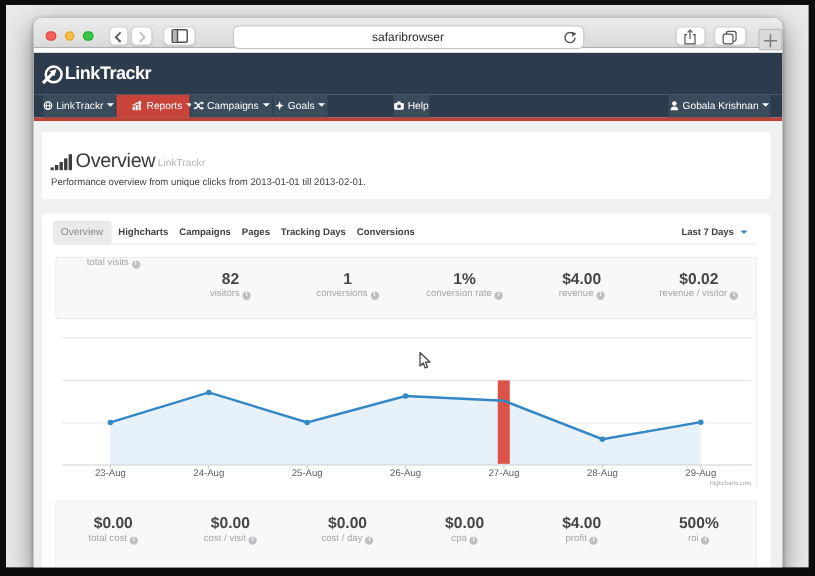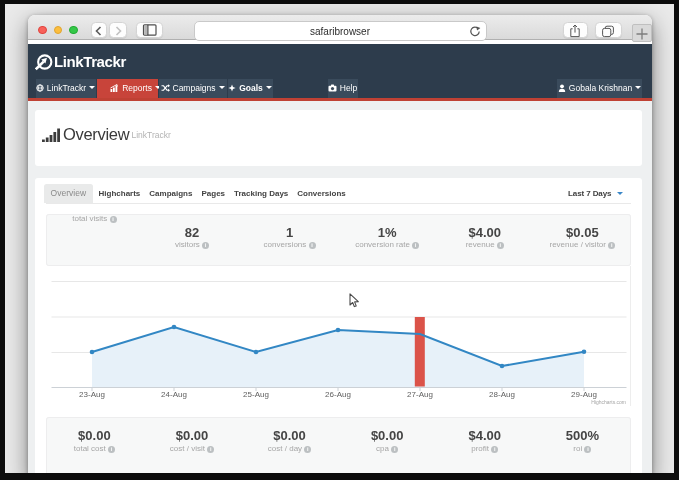--- a/index.html
+++ b/index.html
@@ -155,21 +155,21 @@
             <rect x="3" y="3.5" width="1.8" height="4.5" fill="#fff"></rect>
             <rect x="5.5" y="1.5" width="1.8" height="6.5" fill="#fff"></rect>
             <path d="M0.5 4 L7 0.5 L7.3 2.5" fill="none" stroke="#fff" stroke-width="0.9"></path>
           </svg>Reports<span class="caret"></span></div>
       <div class="nbtn" style="left:131px; width:68px;"><svg class="nico" width="9" height="8" viewBox="0 0 9 8">
             <path d="M0.5 1.8 H2.5 L6 6.2 H8" fill="none" stroke="#fff" stroke-width="1.1"></path>
             <path d="M0.5 6.2 H2.5 L6 1.8 H8" fill="none" stroke="#fff" stroke-width="1.1"></path>
             <path d="M7 0.3 L9 1.8 L7 3.3 Z" fill="#fff"></path>
             <path d="M7 4.7 L9 6.2 L7 7.7 Z" fill="#fff"></path>
           </svg>Campaigns<span class="caret"></span></div>
-      <div class="nbtn" style="left:200px; width:45px;font-weight:bold;"><svg class="nico" width="8" height="8" viewBox="0 0 8 8">
+      <div class="nbtn" style="left:200px; width:45px;"><svg class="nico" width="8" height="8" viewBox="0 0 8 8">
             <path d="M4 0.4 L5 3 L7.6 4 L5 5 L4 7.6 L3 5 L0.4 4 L3 3 Z" fill="#fff"></path>
           </svg>Goals<span class="caret"></span></div>
       <div class="nbtn" style="left:246px; width:50px;margin-top:48px;"><svg class="nico" width="8" height="8" viewBox="0 0 8 8">
             <path d="M5.5 0.6 A2.4 2.4 0 0 0 2.7 3.8 L0.6 5.9 A1 1 0 0 0 2.1 7.4 L4.2 5.3 A2.4 2.4 0 0 0 7.4 2.5 L5.8 4 L4 3.1 L4 2.1 Z" fill="#fff"></path>
           </svg>Settings</div>
       <div class="nbtn" style="left:300px; width:30px;"><svg class="nico" width="9" height="8" viewBox="0 0 9 8">
             <rect x="0.5" y="1.8" width="8" height="5.7" rx="1" fill="#fff"></rect>
             <rect x="3" y="0.5" width="3" height="2" rx="0.5" fill="#fff"></rect>
             <circle cx="4.5" cy="4.6" r="1.6" fill="#3a4b5c"></circle>
           </svg>Help</div>
@@ -184,20 +184,21 @@
       <div class="card" id="card1">
         <svg id="hicon" width="19" height="14" viewBox="0 0 19 14">
           <rect x="0" y="11.5" width="2.8" height="2.5" fill="#3c3c3c"></rect>
           <rect x="3.8" y="9.5" width="2.8" height="4.5" fill="#3c3c3c"></rect>
           <rect x="7.6" y="7" width="2.8" height="7" fill="#3c3c3c"></rect>
           <rect x="11.4" y="4" width="2.8" height="10" fill="#3c3c3c"></rect>
           <rect x="15.2" y="0.5" width="2.8" height="13.5" fill="#3c3c3c"></rect>
         </svg>
         <div id="htitle">Overview</div>
         <div id="hsub">LinkTrackr</div>
+        <div id="hdesc">Performance overview from unique clicks from 2013-01-01 till 2013-02-01.</div>
       </div>
       <div class="card" id="card2">
         <div id="tabs">
           <div id="tab-active">Overview</div>
           <div class="tab">Highcharts</div>
           <div class="tab">Campaigns</div>
           <div class="tab">Pages</div>
           <div class="tab">Tracking Days</div>
           <div class="tab">Conversions</div>
         </div>
@@ -217,21 +218,21 @@
             </div>
           <div class="col">
               <div class="num">1%</div>
               <div class="lbl">conversion rate <span class="info">i</span></div>
             </div>
           <div class="col">
               <div class="num">$4.00</div>
               <div class="lbl">revenue <span class="info">i</span></div>
             </div>
           <div class="col">
-              <div class="num">$0.05</div>
+              <div class="num">$0.02</div>
               <div class="lbl">revenue / visitor <span class="info">i</span></div>
             </div>
         </div>
         <svg id="chart" style="position:absolute; left:1px; top:88px;" width="605" height="146" viewBox="0 0 605 146">
           <line x1="15.5" y1="15.5" x2="590.5" y2="15.5" stroke="#e7e7e7" stroke-width="1"></line>
           <line x1="594.5" y1="0" x2="594.5" y2="140" stroke="#ededed" stroke-width="1"></line>
           <line x1="15.5" y1="51" x2="590.5" y2="51" stroke="#e7e7e7" stroke-width="1"></line>
           <line x1="15.5" y1="86.5" x2="590.5" y2="86.5" stroke="#e7e7e7" stroke-width="1"></line>
           <path d="M56 86 L138 61 L220 86 L302 64 L384 68 L466 100 L548 85.8 L548 121.5 L56 121.5 Z" fill="#e7f1f9"></path>
           <rect x="378.8" y="51" width="10" height="69.5" fill="#db5349"></rect>

